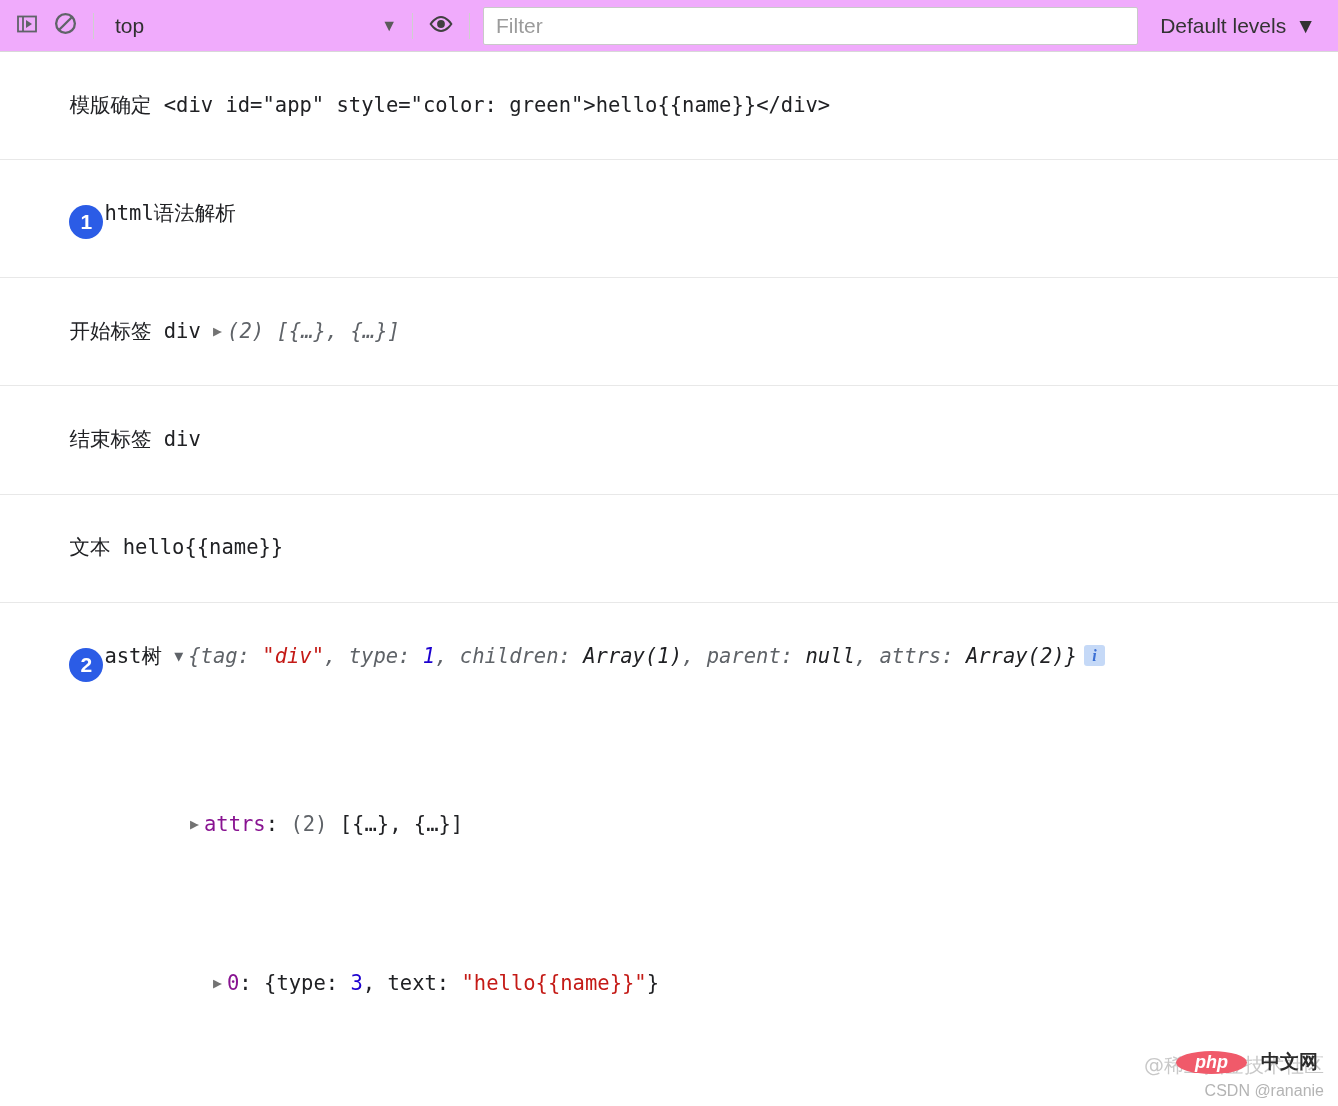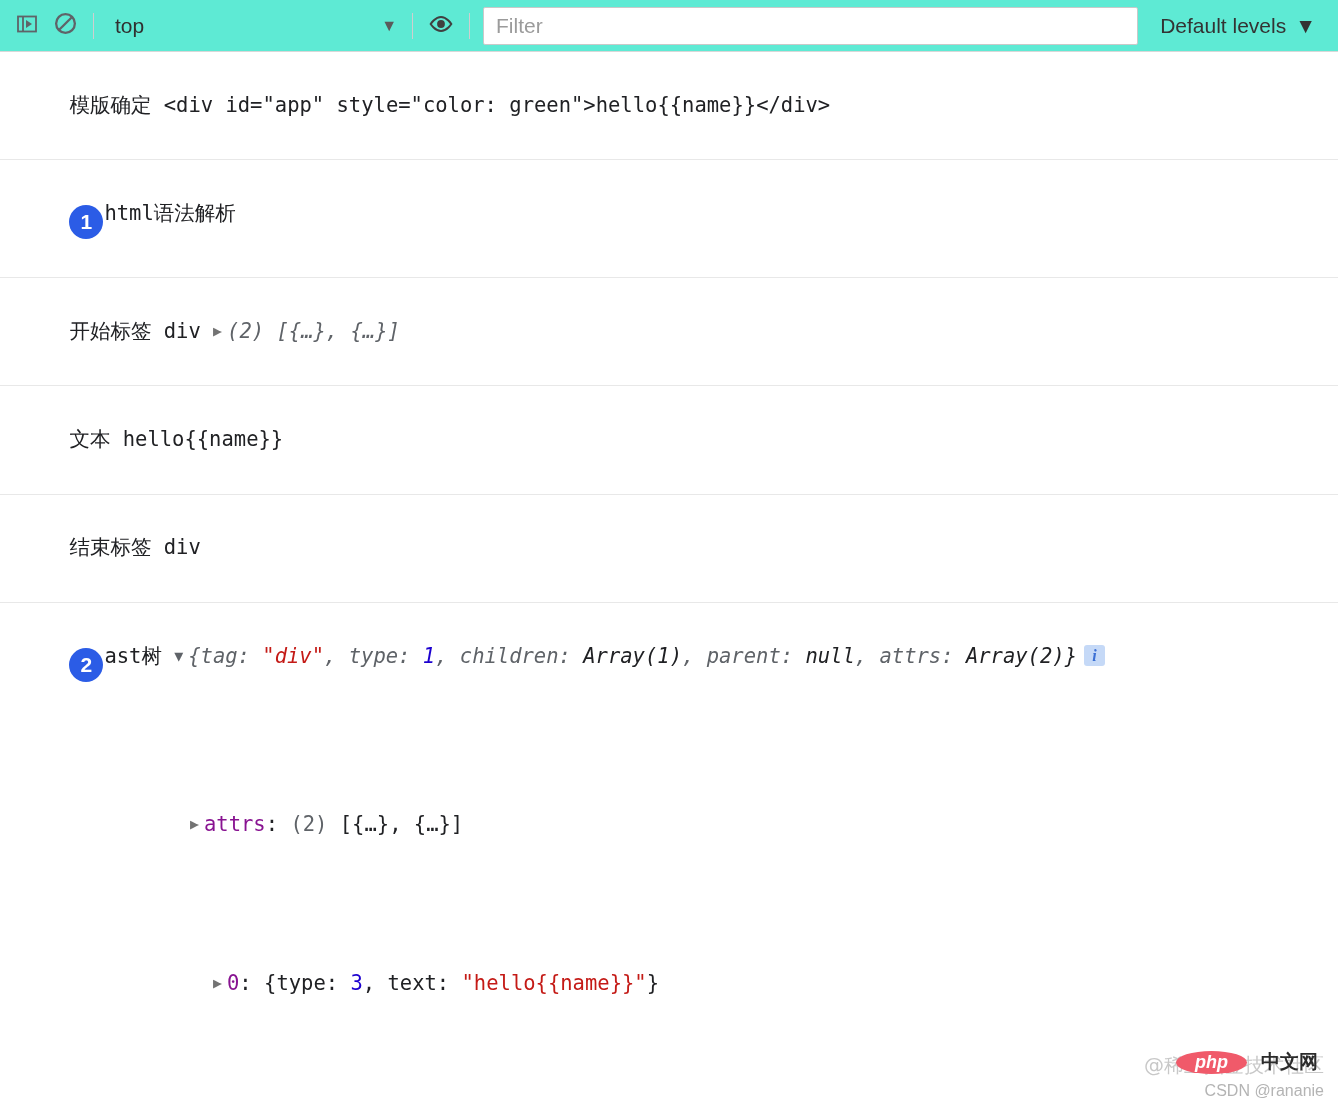--- a/index.html
+++ b/index.html
@@ -7,21 +7,21 @@
     margin: 0; padding: 0;
     width: 1338px; height: 1106px;
     background: #ffffff;
     font-family: "DejaVu Sans Mono", "Liberation Mono", monospace;
     overflow: hidden;
   }
 
   
   #toolbar {
     height: 52px;
-    background: #5eead4;
+    background: #f0abfc;
     border-bottom: 1px solid #d8d8d8;
     display: flex;
     align-items: center;
     padding: 0 12px 0 8px;
     gap: 0;
   }
   .tb-btn {
     width: 38px; height: 38px;
     display: flex; align-items: center; justify-content: center;
     flex: none;
@@ -236,25 +236,25 @@
 
   <div class="row">
     <span class="badge">1</span><span class="mono t-plain">html语法解析</span>
   </div>
 
   <div class="row">
     <span class="cn">开始标签</span><span class="mono"> </span><span class="mono t-plain">div</span><span class="mono"> </span><span class="arrow">▶</span><span class="mono t-dim ital">(2) [{…}, {…}]</span>
   </div>
 
   <div class="row">
+    <span class="cn">结束标签</span><span class="mono"> </span><span class="mono t-plain">div</span>
+  </div>
+
+  <div class="row">
     <span class="cn">文本</span><span class="mono"> </span><span class="mono t-plain">hello{{name}}</span>
-  </div>
-
-  <div class="row">
-    <span class="cn">结束标签</span><span class="mono"> </span><span class="mono t-plain">div</span>
   </div>
 
   <div class="row">
     <span class="badge">2</span><span class="mono t-plain">ast树</span><span class="mono"> </span><span class="arrow down">▼</span><span class="mono t-dim ital"><span>{</span><span>tag:</span> <span class="t-str">"div"</span>, <span>type:</span> <span class="t-num">1</span>, <span>children:</span> <span class="t-plain">Array(1)</span>, <span>parent:</span> <span class="t-plain">null</span>, <span>attrs:</span> <span class="t-plain">Array(2)</span><span class="t-plain">}</span></span><span class="info-icon">i</span>
 
     <div class="tree">
       <span class="tree-line ind1"><span class="arrow">▶</span><span class="mono t-prop">attrs</span><span class="mono t-plain">: </span><span class="mono t-dim">(2) </span><span class="mono t-plain">[{…}, {…}]</span></span>
 
 
       <span class="tree-line ind2"><span class="arrow">▶</span><span class="mono t-prop">0</span><span class="mono t-plain">: {</span><span class="mono t-plain">type: </span><span class="mono t-num">3</span><span class="mono t-plain">, text: </span><span class="mono t-str">"hello{{name}}"</span><span class="mono t-plain">}</span></span>

